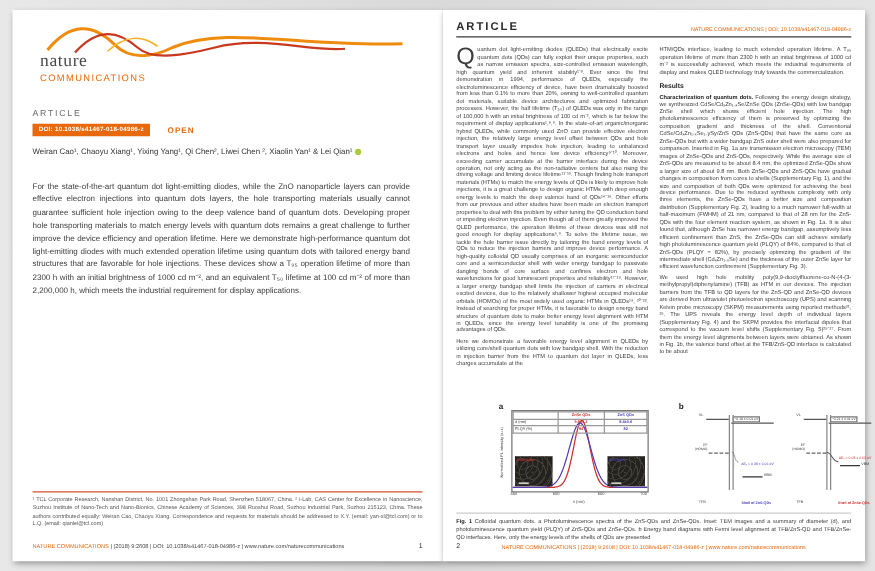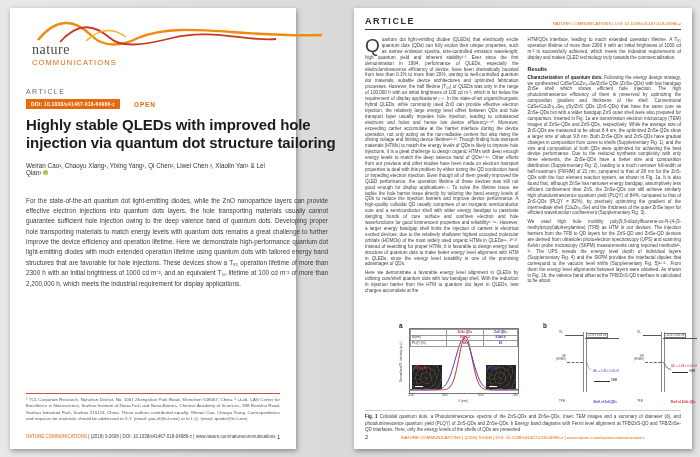--- a/index.html
+++ b/index.html
@@ -1,19 +1,19 @@
 <!DOCTYPE html>
 <html><head>
 <meta charset="utf-8">
 <style>
   html,body{margin:0;padding:0;}
   body{width:700px;height:457px;background:#dedede;font-family:"Liberation Sans",sans-serif;position:relative;overflow:hidden;}
   .canvas{position:absolute;inset:0;background:linear-gradient(90deg,#e8e8e8 0,#d9d9d9 50%,#e4e4e4 100%);}
   .page{position:absolute;top:8px;height:441px;background:#fff;box-shadow:1px 2px 5px rgba(0,0,0,.38);}
-  .page-left{left:10px;width:286px;}
+  .page-left{left:10px;width:344px;}
   .page-right{left:354px;width:338px;}
 
   
   .lp-inner{position:absolute;inset:0;padding:8px 16px;box-sizing:border-box;}
   .brand{position:relative;height:58px;}
   .brand-waves{position:absolute;left:4px;top:0;}
   .brand-nature{position:absolute;left:6px;top:26px;font-family:"Liberation Serif",serif;font-size:14px;color:#4a4a4a;letter-spacing:.5px;}
   .brand-comm{position:absolute;left:6px;top:42px;font-size:7.5px;font-weight:normal;color:#e8690b;letter-spacing:1.1px;}
   .lp-article{margin-top:14px;font-size:7px;color:#6a6a6a;letter-spacing:1.4px;}
   .badge-row{margin-top:4px;display:flex;align-items:center;gap:14px;}
@@ -104,21 +104,20 @@
         <div class="brand-comm">COMMUNICATIONS</div>
       </div>
 
       <div class="lp-article">ARTICLE</div>
 
       <div class="badge-row">
         <span class="doi-badge">DOI: 10.1038/s41467-018-04986-z</span>
         <span class="open-label">OPEN</span>
       </div>
 
-      <div class="lp-title">Highly stable QLEDs with improved hole injection via quantum dot structure tailoring</div>
 
       <div class="lp-authors"><span>Weiran Cao¹, Chaoyu Xiang¹, Yixing Yang¹, Qi Chen², Liwei Chen ², Xiaolin Yan¹ &amp; Lei Qian¹</span> <span class="orcid"></span></div>
 
       <div class="lp-abstract">For the state-of-the-art quantum dot light-emitting diodes, while the ZnO nanoparticle layers can provide effective electron injections into quantum dots layers, the hole transporting materials usually cannot guarantee sufficient hole injection owing to the deep valence band of quantum dots. Developing proper hole transporting materials to match energy levels with quantum dots remains a great challenge to further improve the device efficiency and operation lifetime. Here we demonstrate high-performance quantum dot light-emitting diodes with much extended operation lifetime using quantum dots with tailored energy band structures that are favorable for hole injections. These devices show a T₉₅ operation lifetime of more than 2300 h with an initial brightness of 1000 cd m⁻², and an equivalent T₅₀ lifetime at 100 cd m⁻² of more than 2,200,000 h, which meets the industrial requirement for display applications.</div>
 
       <div class="lp-footblock">
         <div class="lp-footnote">¹ TCL Corporate Research, Nanshan District, No. 1001 Zhongshan Park Road, Shenzhen 518067, China. ² i-Lab, CAS Center for Excellence in Nanoscience, Suzhou Institute of Nano-Tech and Nano-Bionics, Chinese Academy of Sciences, 398 Ruoshui Road, Suzhou Industrial Park, Suzhou 215123, China. These authors contributed equally: Weiran Cao, Chaoyu Xiang. Correspondence and requests for materials should be addressed to X.Y. (email: yan-xl@tcl.com) or to L.Q. (email: qianlei@tcl.com)</div>
       </div>
 
       <div class="lp-footer">

